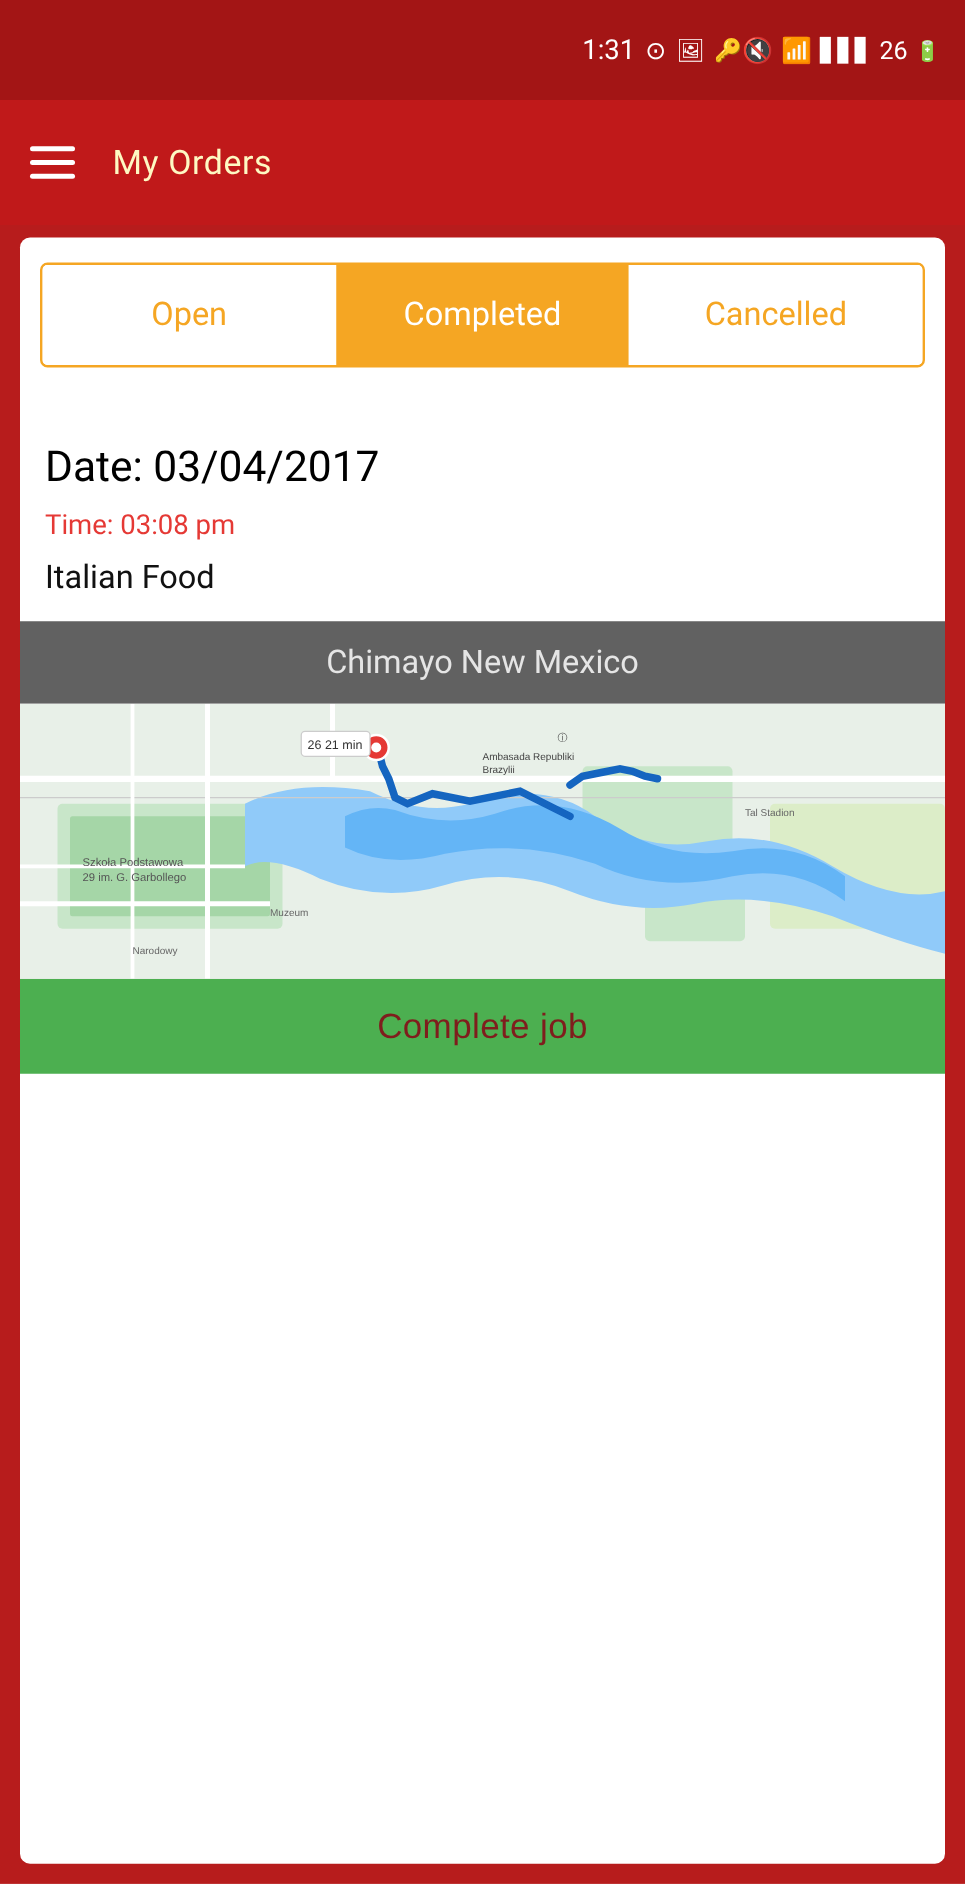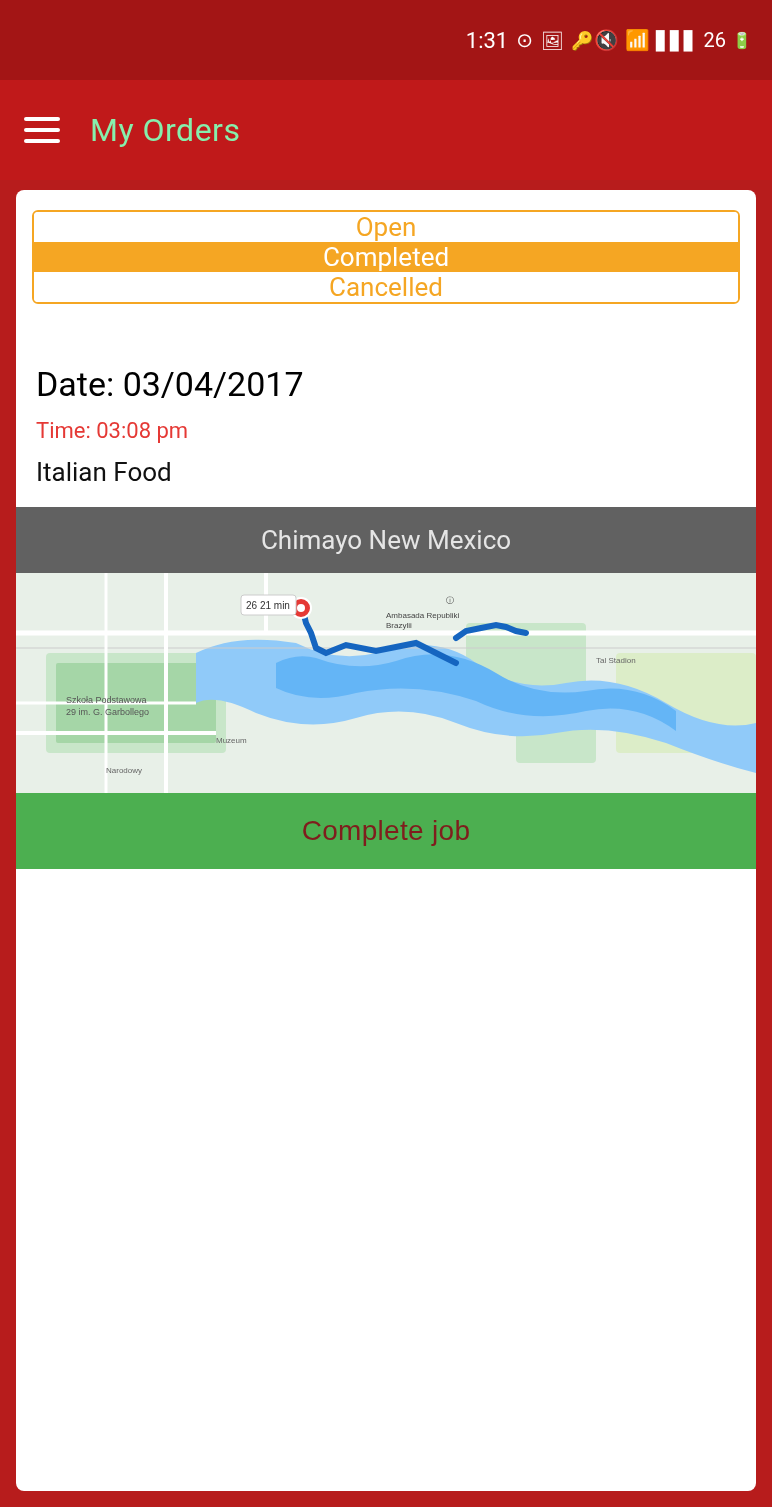--- a/index.html
+++ b/index.html
@@ -73,22 +73,22 @@
 
     .hamburger-icon span {
       display: block;
       width: 36px;
       height: 4px;
       background-color: white;
       border-radius: 2px;
     }
 
     .app-bar-title {
-      color: #86efac;
-      font-size: 32px;
+      color: #fef9c3;
+      font-size: 27px;
       font-weight: 400;
       letter-spacing: 0.5px;
       text-align: right;
     }
 
     
     .content-area {
       width: 740px;
       background-color: white;
       border-radius: 8px 8px 8px 8px;
@@ -101,21 +101,20 @@
 
     
     .tab-bar {
       display: flex;
       width: 100%;
       border: 2.5px solid #f5a623;
       border-radius: 6px;
       overflow: hidden;
       margin: 20px 0;
       flex-shrink: 0;
-      flex-direction: column;
     }
 
     .tab {
       flex: 1;
       height: 80px;
       display: flex;
       align-items: center;
       justify-content: center;
       font-size: 26px;
       cursor: pointer;

